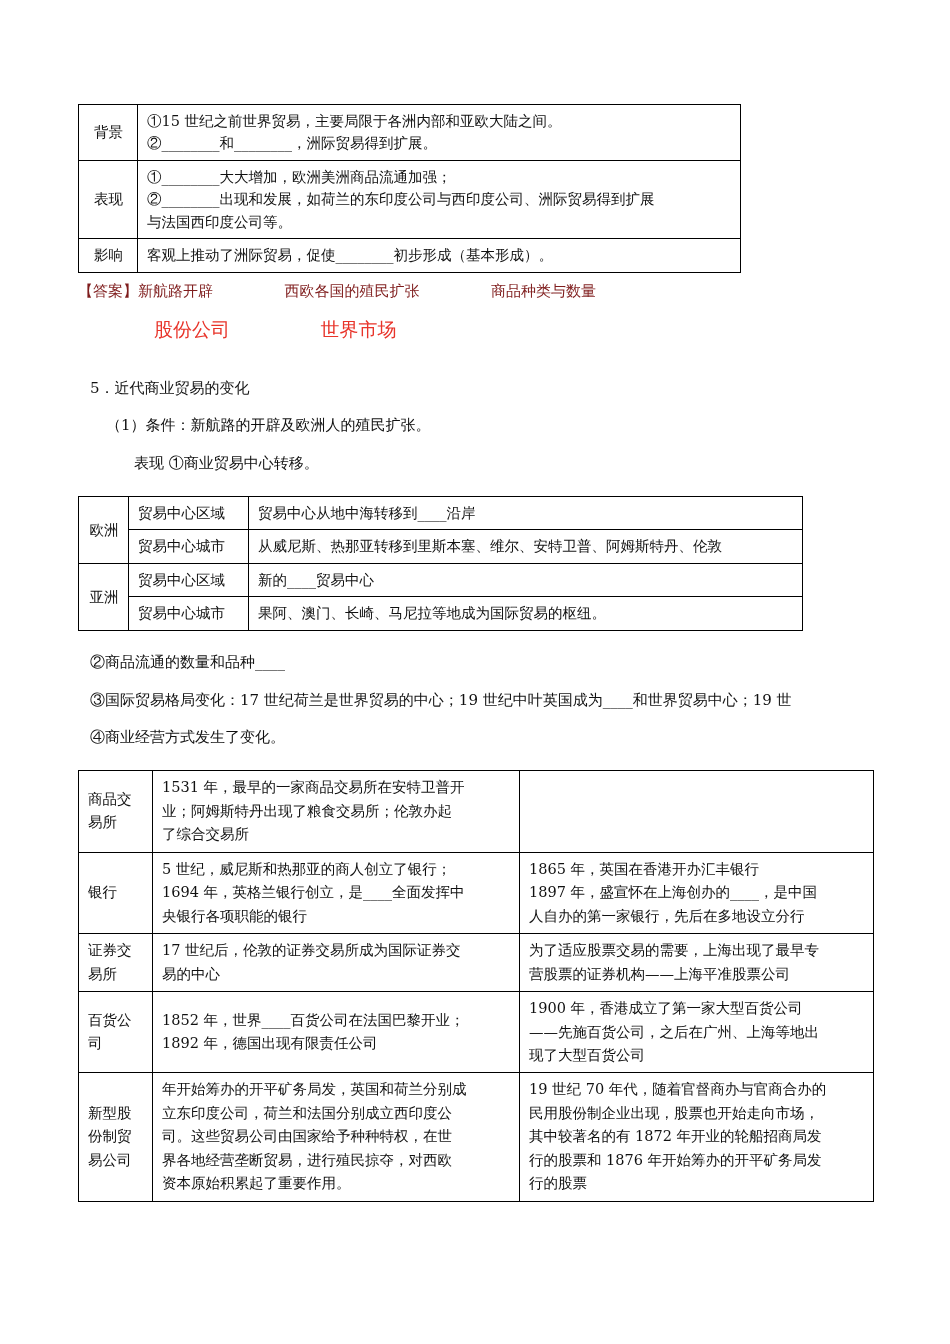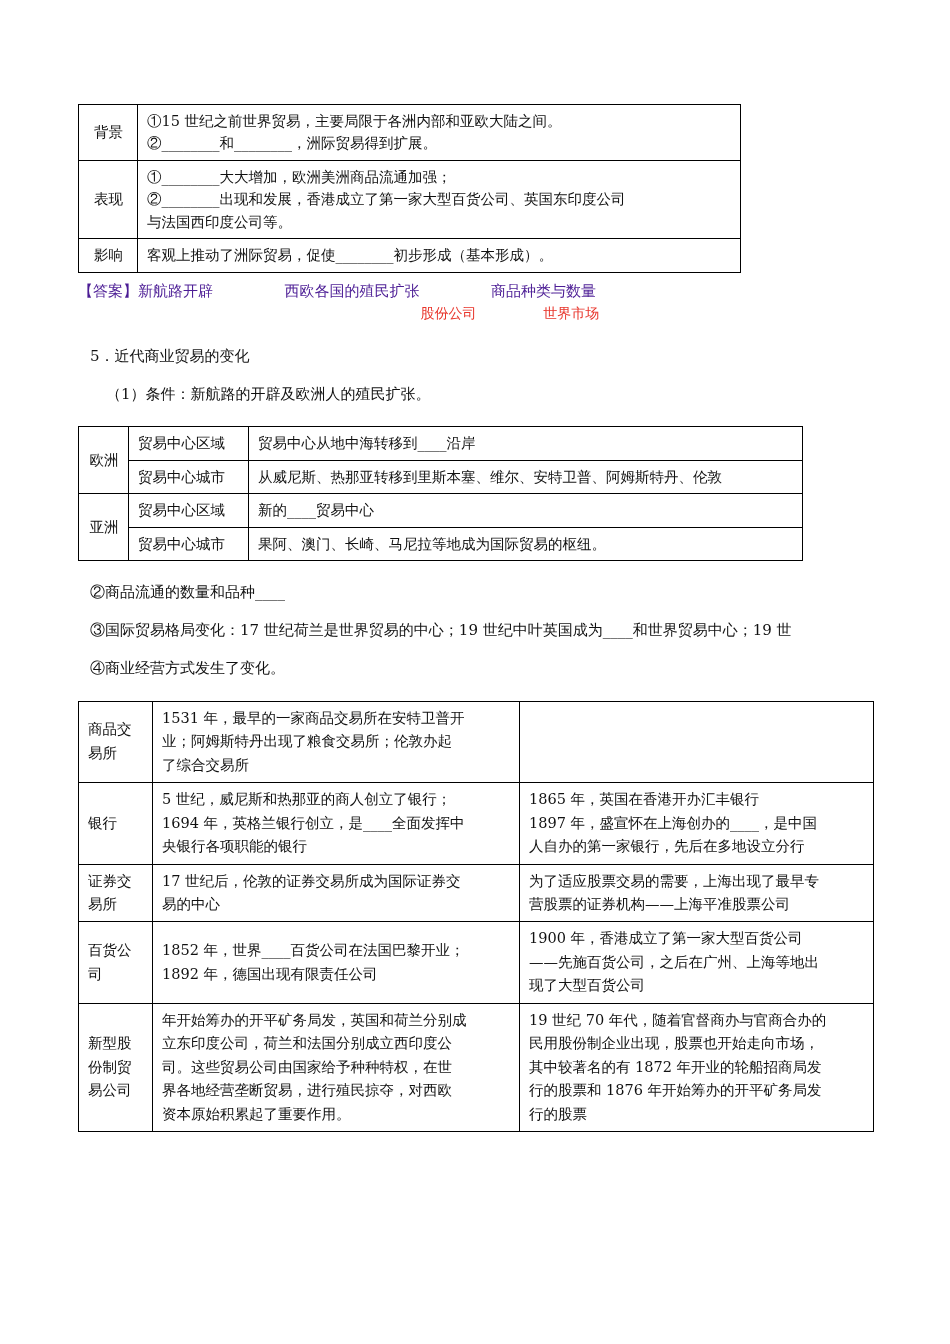--- a/index.html
+++ b/index.html
@@ -82,34 +82,33 @@
     font-size: 15px;
     line-height: 1.72;
     margin: 12px;
     color: #111;
   }
   .para-indent1 { padding-left: 0px; }
   .para-indent2 { padding-left: 16px; }
   .para-indent3 { padding-left: 44px; }
 
   .answer-line {
-    color: #4c1d95;
+    color: #7f1d1d;
     font-size: 15px;
     line-height: 1.55;
     white-space: pre;
     margin: 0;
   }
   .answer-line2 {
     color: #e8342a;
-    font-size: 14px;
+    font-size: 19px;
     line-height: 1.55;
     white-space: pre;
-    margin: 0;
+    margin: 12px;
     padding-left: 64px;
-    text-align: center;
   }
   .gap-s { height: 7px; }
   .gap-m { height: 11px; }
   .cellline { display: block; }
 </style>
 </head>
 <body>
 
 <div class="page">
   <div class="content">
@@ -124,21 +123,21 @@
           <td class="label-cell">背景</td>
           <td>
             <span class="cellline">①15 世纪之前世界贸易，主要局限于各洲内部和亚欧大陆之间。</span>
             <span class="cellline">②________和________，洲际贸易得到扩展。</span>
           </td>
         </tr>
         <tr>
           <td class="label-cell">表现</td>
           <td>
             <span class="cellline">①________大大增加，欧洲美洲商品流通加强；</span>
-            <span class="cellline">②________出现和发展，香港成立了第一家大型百货公司、英国东印度公司</span>
+            <span class="cellline">②________出现和发展，如荷兰的东印度公司与西印度公司、洲际贸易得到扩展</span>
             <span class="cellline">与法国西印度公司等。</span>
           </td>
         </tr>
         <tr>
           <td class="label-cell">影响</td>
           <td>
             <span class="cellline">客观上推动了洲际贸易，促使________初步形成（基本形成）。</span>
           </td>
         </tr>
       </tbody>
@@ -146,20 +145,21 @@
 
     <div class="gap-s"></div>
 
     <div class="answer-line"><span>【答案】</span><span>新航路开辟               西欧各国的殖民扩张               商品种类与数量</span></div>
     <div class="answer-line2">股份公司               世界市场</div>
 
     <div class="gap-s"></div>
 
     <div class="para para-indent1">5．近代商业贸易的变化</div>
     <div class="para para-indent2">（1）条件：新航路的开辟及欧洲人的殖民扩张。</div>
+    <div class="para para-indent3">表现   ①商业贸易中心转移。</div>
 
     <div class="gap-s"></div>
 
     <table class="doc-table t2">
       <colgroup>
           <col class="c1">
           <col class="c2">
           <col class="c3">
         </colgroup>
       <tbody>

